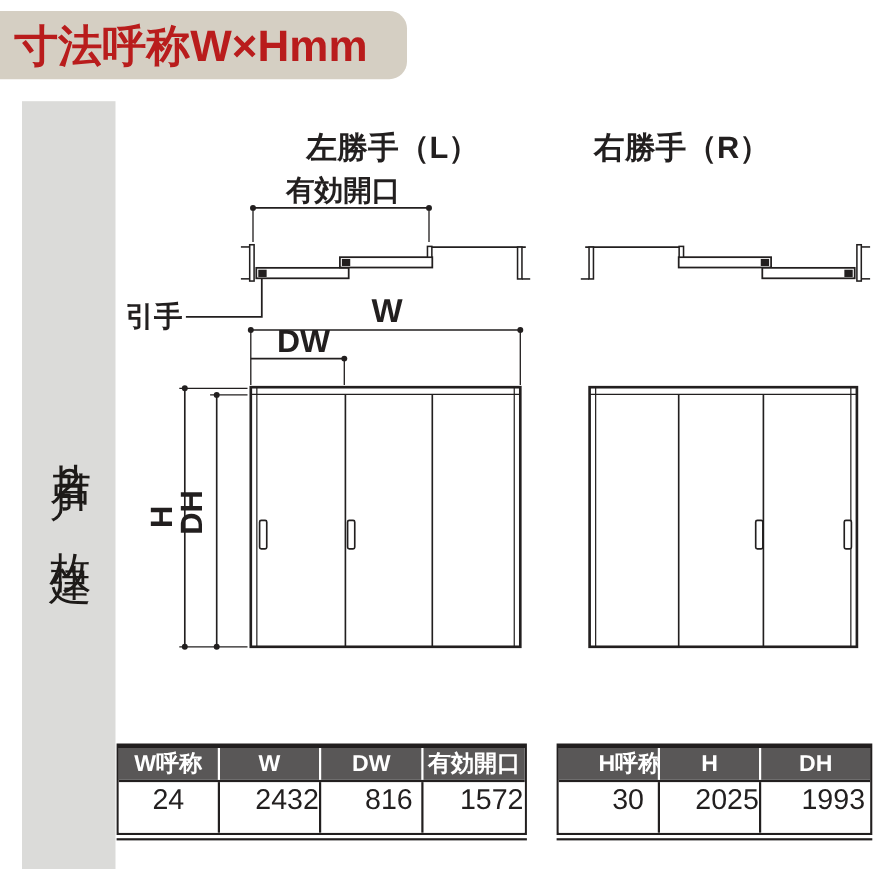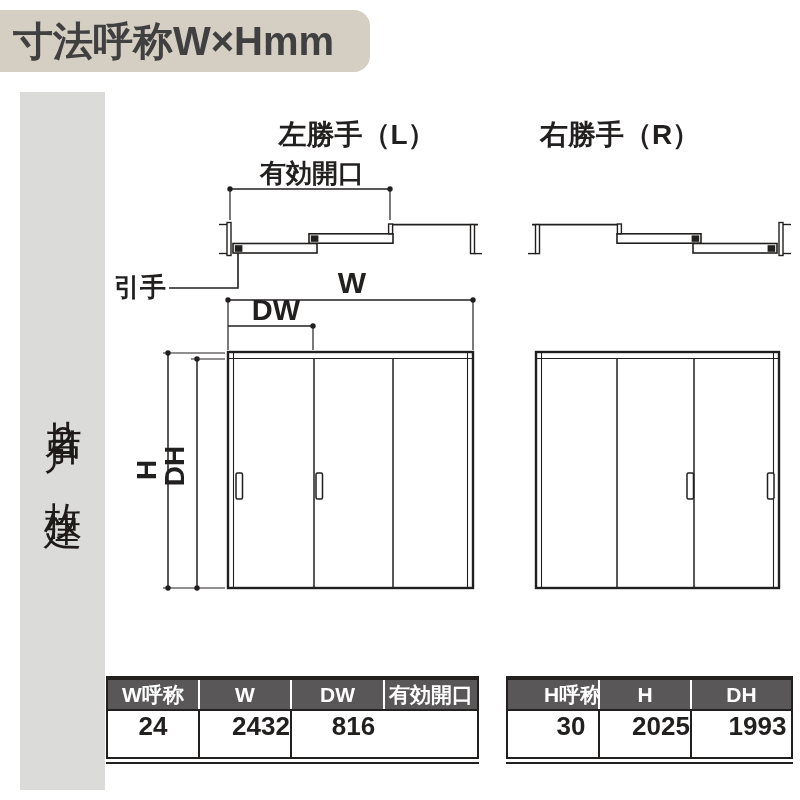--- a/index.html
+++ b/index.html
@@ -10,21 +10,21 @@
     color:#221f1f;
   }
   
   .title-box{
     position:absolute;left:0;top:10px;width:370px;height:62px;
     background:#d5cfc3;border-radius:0 16px 16px 0;
     display:flex;align-items:center;
   }
   .title-box span{
     font-size:40px;font-weight:bold;letter-spacing:0px;
-    padding-left:13px;color:#404040;white-space:nowrap;
+    padding-left:13px;color:#b91c1c;white-space:nowrap;
   }
   
   .side-bar{
     position:absolute;left:20px;top:92px;width:85px;height:698px;
     background:#dbdbd9;display:flex;align-items:center;justify-content:center;
   }
   .side-bar span{
     writing-mode:vertical-rl;text-orientation:upright;
     font-size:38px;font-weight:normal;letter-spacing:10px;color:#1d1a18;
   }
@@ -39,21 +39,21 @@
   .t-grid{border:2px solid #221f1f;border-top:4px solid #221f1f;}
   .t-row{display:flex;}
   .t-head{background:#595757;}
   .t-head .cell{
     color:#ffffff;font-size:21px;font-weight:bold;line-height:29px;
     text-align:center;box-sizing:border-box;height:29px;overflow:hidden;white-space:nowrap;
   }
   .t-head .cell + .cell{border-left:2px solid #ffffff;}
   .t-body{background:#ffffff;border-top:2px solid #221f1f;}
   .t-body .cell{
-    color:#221f1f;font-size:26px;font-weight:bold;line-height:30px;
+    color:#221f1f;font-size:26px;font-weight:normal;line-height:30px;
     text-align:center;box-sizing:border-box;height:46px;white-space:nowrap;
   }
   .t-body .cell + .cell{border-left:2px solid #221f1f;padding-left:32px;}
   .t-underline{height:2px;background:#221f1f;margin-top:3px;}
   
   .wt .c1{width:90px;} .wt .c2{width:92px;} .wt .c3{width:93px;} .wt .c4{width:94px;}
   
   .ht .c1{width:90px;padding-left:36px;} .ht .c2{width:92px;} .ht .c3{width:101px;}
 </style>
 </head>
@@ -173,20 +173,21 @@
     <div class="t-row t-head">
       <div class="cell c1">W呼称</div>
       <div class="cell c2">W</div>
       <div class="cell c3">DW</div>
       <div class="cell c4">有効開口</div>
     </div>
     <div class="t-row t-body">
       <div class="cell c1">24</div>
       <div class="cell c2">2432</div>
       <div class="cell c3">816</div>
+      <div class="cell c4">1572</div>
     </div>
   </div>
   <div class="t-underline"></div>
 </div>
 
 <div class="dim-table ht" style="left:506px;top:676px;">
   <div class="t-grid">
     <div class="t-row t-head">
       <div class="cell c1">H呼称</div>
       <div class="cell c2">H</div>

